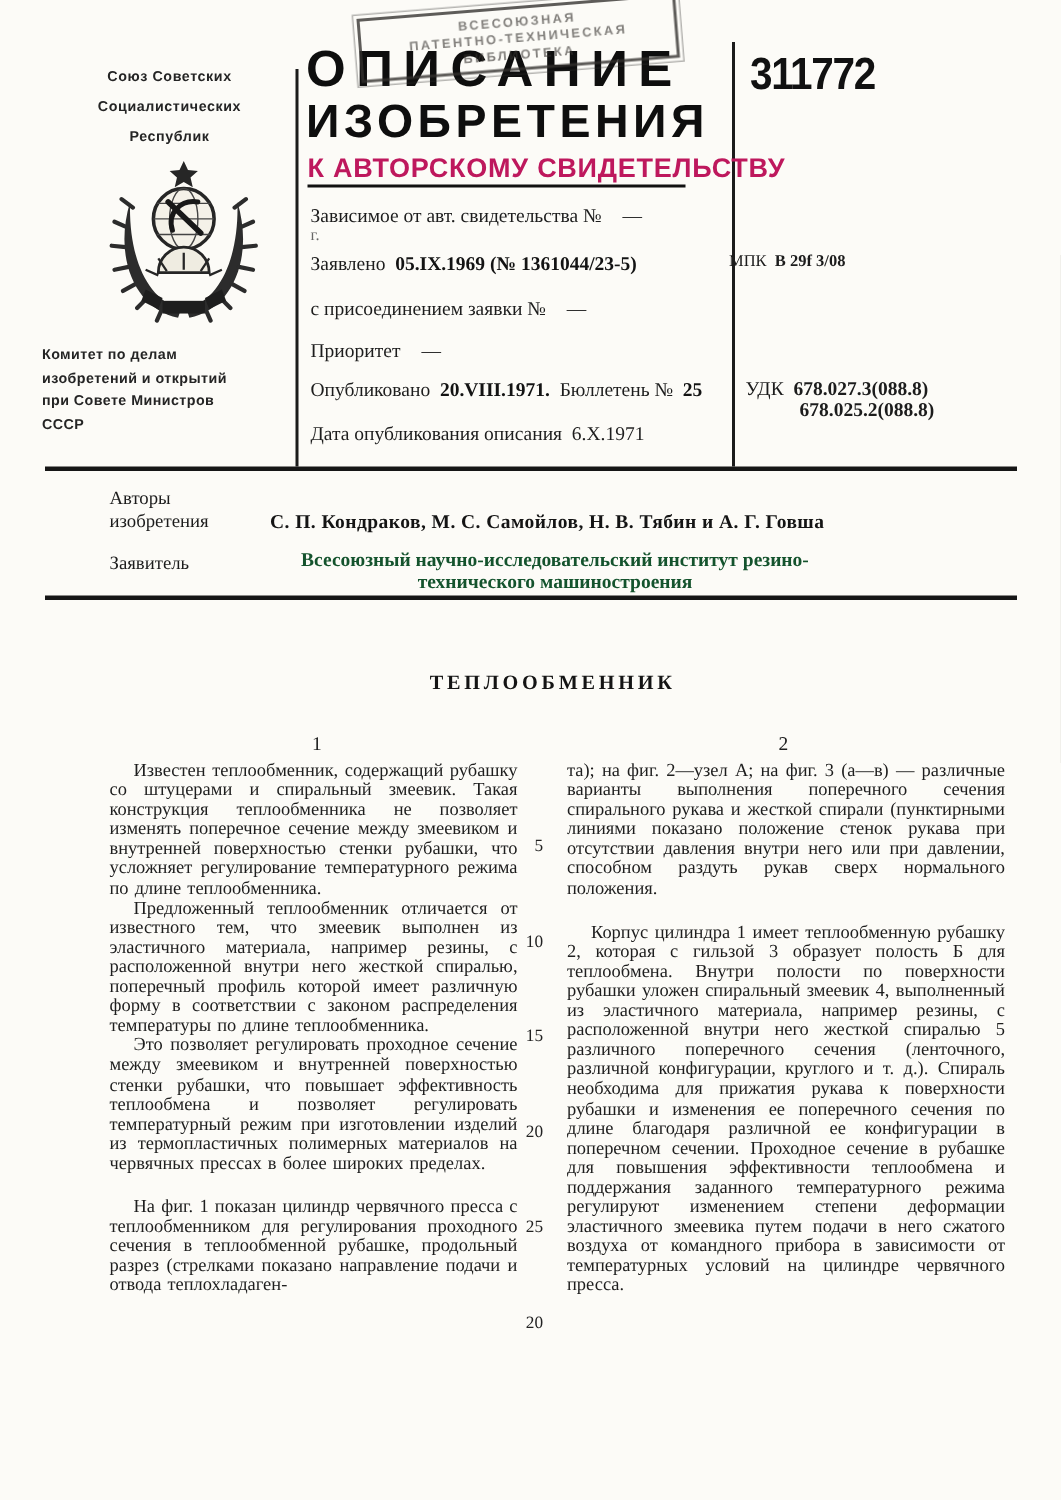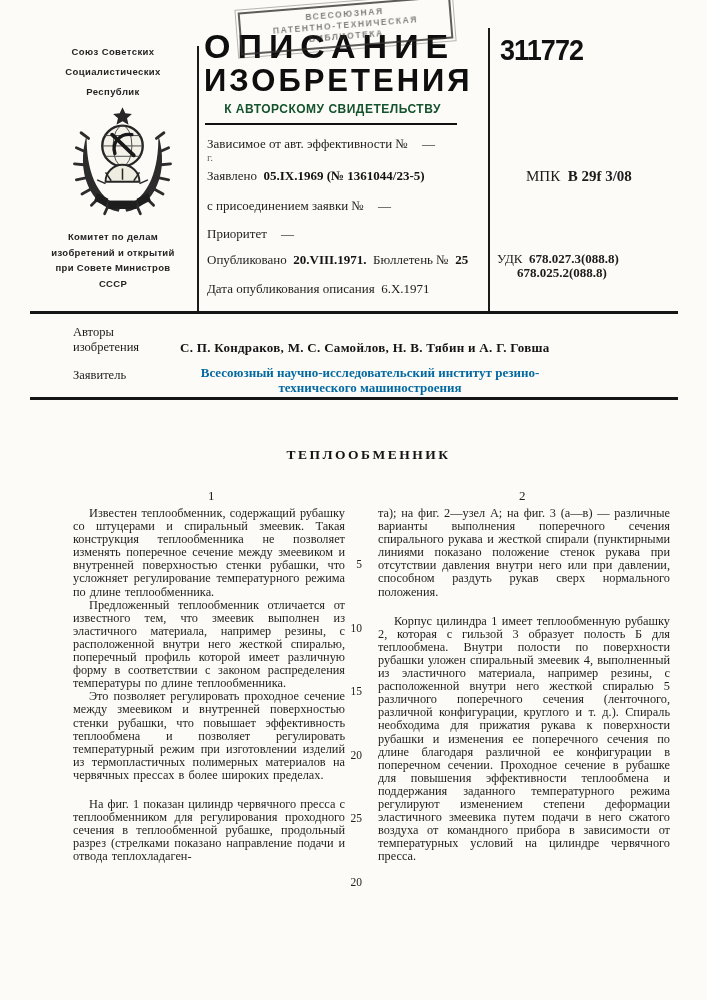--- a/index.html
+++ b/index.html
@@ -26,21 +26,21 @@
   }
 
   
   .union{
     position:absolute;left:33px;top:42px;width:160px;text-align:center;
     font-family:Liberation Sans, sans-serif;font-weight:bold;
     font-size:9.5px;line-height:20px;color:#242424;letter-spacing:.4px;
   }
   .emblem{position:absolute;left:66px;top:106px;}
   .committee{
-    position:absolute;left:28px;top:229px;width:170px;text-align:center;
+    position:absolute;left:28px;top:229px;width:170px;text-align:left;
     font-family:"Liberation Sans", sans-serif;font-weight:bold;
     font-size:9.5px;line-height:15.5px;color:#242424;letter-spacing:.3px;
   }
 
   
   .vrule-left{position:absolute;left:197px;top:46px;width:2px;height:265px;background:#1b1b1b;}
   .vrule-right{position:absolute;left:488px;top:28px;width:2px;height:283px;background:#1b1b1b;}
   .hrule-1{position:absolute;left:30px;top:311px;width:648px;height:3px;background:#161616;}
   .hrule-2{position:absolute;left:30px;top:397px;width:648px;height:3px;background:#161616;}
 
@@ -51,48 +51,48 @@
     font-size:34px;letter-spacing:7px;color:#0e0e0e;white-space:nowrap;z-index:2;
   }
   .t2{
     position:absolute;left:204px;top:63px;
     font-family:"Liberation Sans", sans-serif;font-weight:bold;
     font-size:31px;letter-spacing:3px;color:#0e0e0e;white-space:nowrap;z-index:2;
   }
   .subtitle{
     position:absolute;left:205px;top:102px;width:255px;text-align:center;
     font-family:"Liberation Sans", sans-serif;font-weight:bold;
-    font-size:12px;letter-spacing:.5px;color:#14532d;white-space:nowrap;
+    font-size:18px;letter-spacing:.5px;color:#be185d;white-space:nowrap;
   }
   .subtitle-rule{position:absolute;left:205px;top:123px;width:252px;height:2px;background:#111;}
   .doc-number{
     position:absolute;left:500px;top:33px;
     font-family:"Liberation Sans", sans-serif;font-weight:bold;
     font-size:30px;letter-spacing:-1px;color:#111;transform:scaleX(.9);transform-origin:left top;
   }
 
   
   .meta-row{position:absolute;left:207px;font-size:13px;color:#1d1d1d;white-space:nowrap;}
   .meta-row b{color:#131313;margin-top:24px;}
   .meta-dash{margin-left:14px;}
   .artifact{position:absolute;left:207px;top:151px;font-size:11px;color:rgba(40,40,40,.7);}
-  .mpk{position:absolute;left:526px;top:168px;font-size:15px;white-space:nowrap;}
+  .mpk{position:absolute;left:486px;top:168px;font-size:11px;white-space:nowrap;}
   .udk{position:absolute;left:497px;top:252px;font-size:13px;line-height:14px;white-space:nowrap;}
-  .udk .l2{margin-left:20px;}
+  .udk .l2{margin-left:36px;}
 
   
   .authors-label{position:absolute;left:73px;top:325px;font-size:12.5px;line-height:15px;}
   .authors-value{
     position:absolute;left:180px;top:340px;width:470px;
     font-size:13px;font-weight:bold;letter-spacing:.3px;color:#141414;white-space:nowrap;
   }
   .applicant-label{position:absolute;left:73px;top:368px;font-size:12.5px;}
   .applicant-value{
     position:absolute;left:170px;top:366px;width:400px;text-align:center;
-    font-size:13px;font-weight:bold;line-height:14.5px;color:#0369a1;
+    font-size:13px;font-weight:bold;line-height:14.5px;color:#14532d;
   }
 
   
   .inv-title{
     position:absolute;left:30px;top:447px;width:677px;text-align:center;
     font-size:13.5px;font-weight:bold;letter-spacing:2.5px;color:#141414;
   }
   .col-no{position:absolute;top:488px;font-size:13px;color:#1d1d1d;}
   .col-no.c1{left:208px;}
   .col-no.c2{left:519px;}
@@ -165,21 +165,21 @@
   <div class="vrule-left" data-name="vertical-rule-left"></div>
   <div class="vrule-right" data-name="vertical-rule-right"></div>
 
   <div class="t1" data-name="document-title-line1">ОПИСАНИЕ</div>
   <div class="t2" data-name="document-title-line2">ИЗОБРЕТЕНИЯ</div>
   <div class="subtitle" data-name="document-subtitle">К АВТОРСКОМУ СВИДЕТЕЛЬСТВУ</div>
   <div class="subtitle-rule" data-name="subtitle-underline"></div>
   <div class="doc-number" data-name="patent-number">311772</div>
 
   <div class="meta-row" style="top:136px" data-name="meta-dependent">
-    <span data-name="meta-dependent-label">Зависимое от авт. эффективности №</span><span class="meta-dash" data-name="meta-dependent-value">—</span>
+    <span data-name="meta-dependent-label">Зависимое от авт. свидетельства №</span><span class="meta-dash" data-name="meta-dependent-value">—</span>
   </div>
   <div class="artifact" data-name="print-artifact">г.</div>
   <div class="meta-row" style="top:168px" data-name="meta-filed">
     <span data-name="meta-filed-label">Заявлено</span>&nbsp;
     <b data-name="meta-filed-value">05.IX.1969  (№ 1361044/23-5)</b>
   </div>
   <div class="meta-row" style="top:198px" data-name="meta-joined">
     <span data-name="meta-joined-label">с присоединением заявки №</span><span class="meta-dash" data-name="meta-joined-value">—</span>
   </div>
   <div class="meta-row" style="top:226px" data-name="meta-priority">

